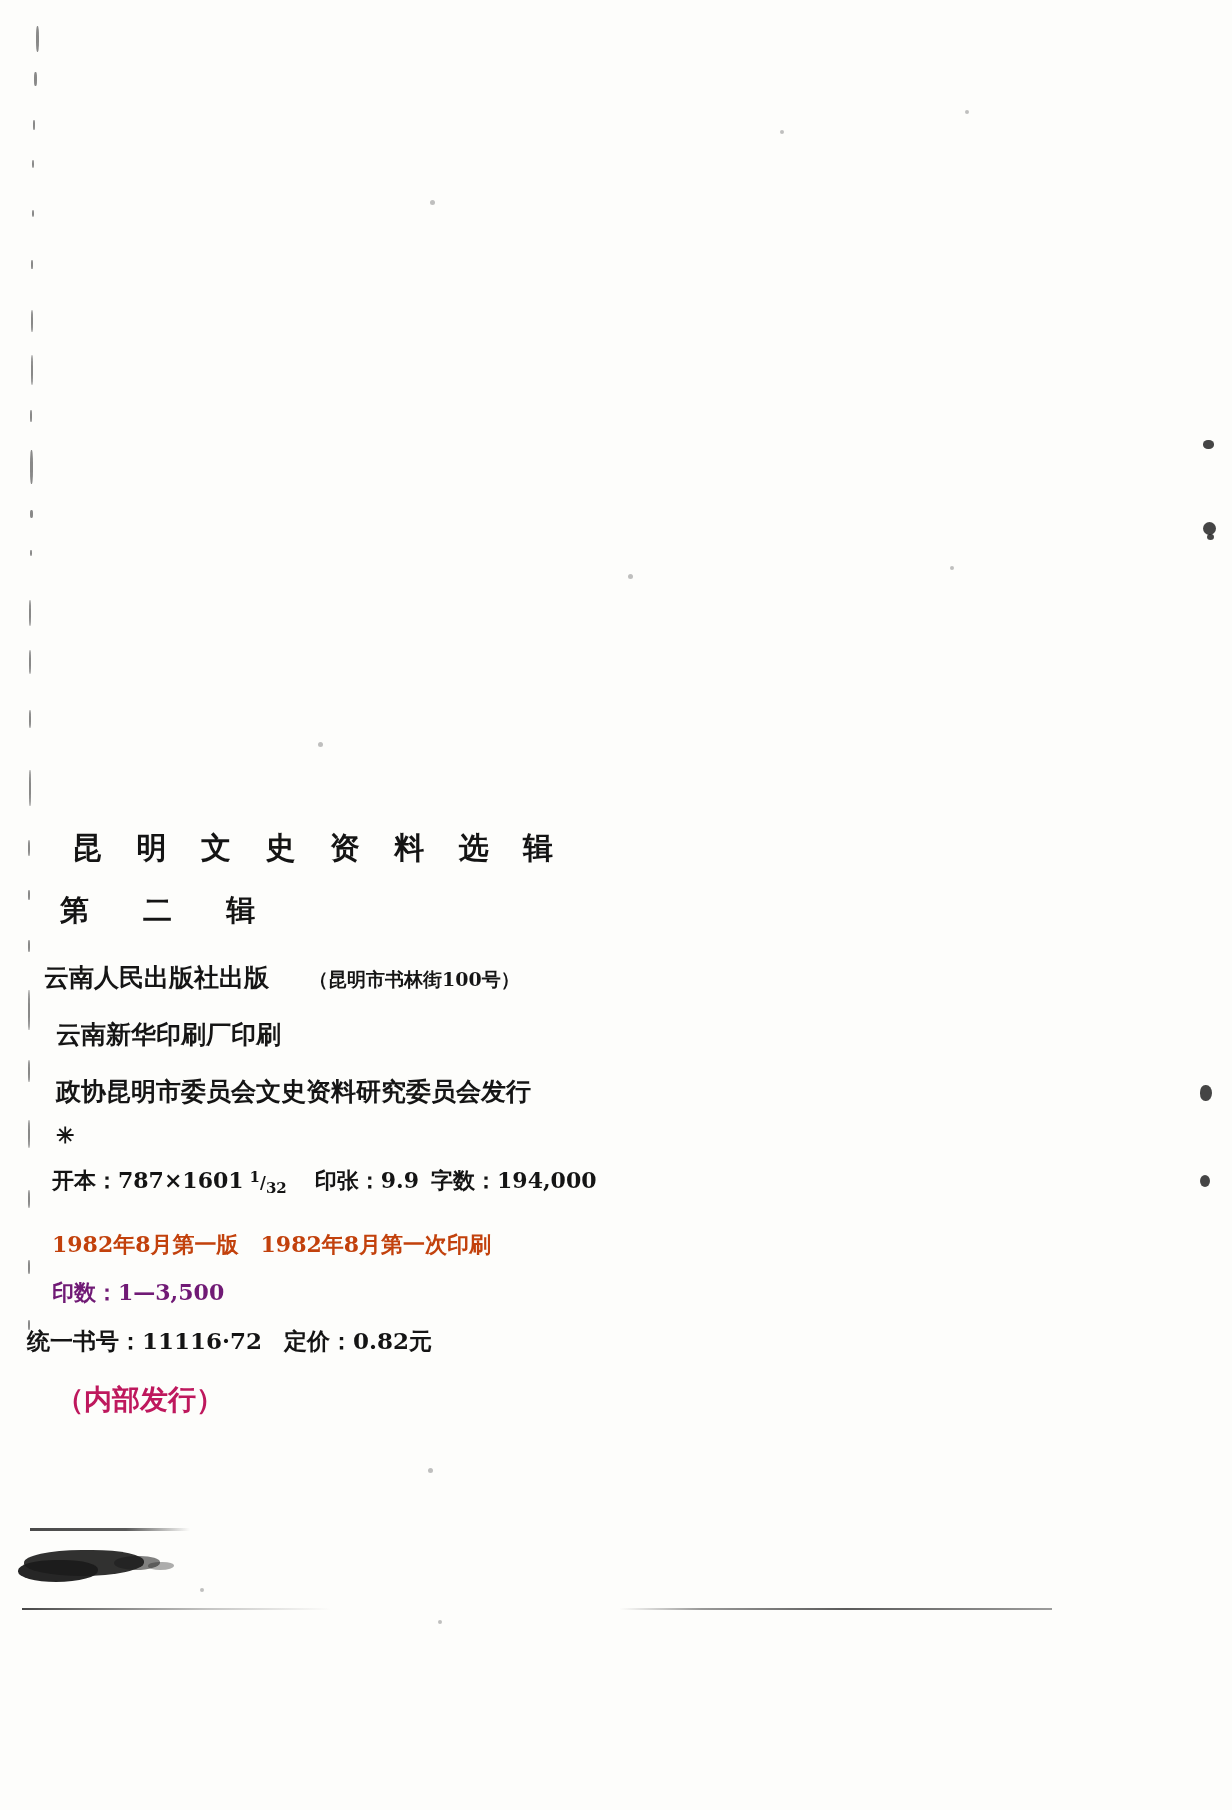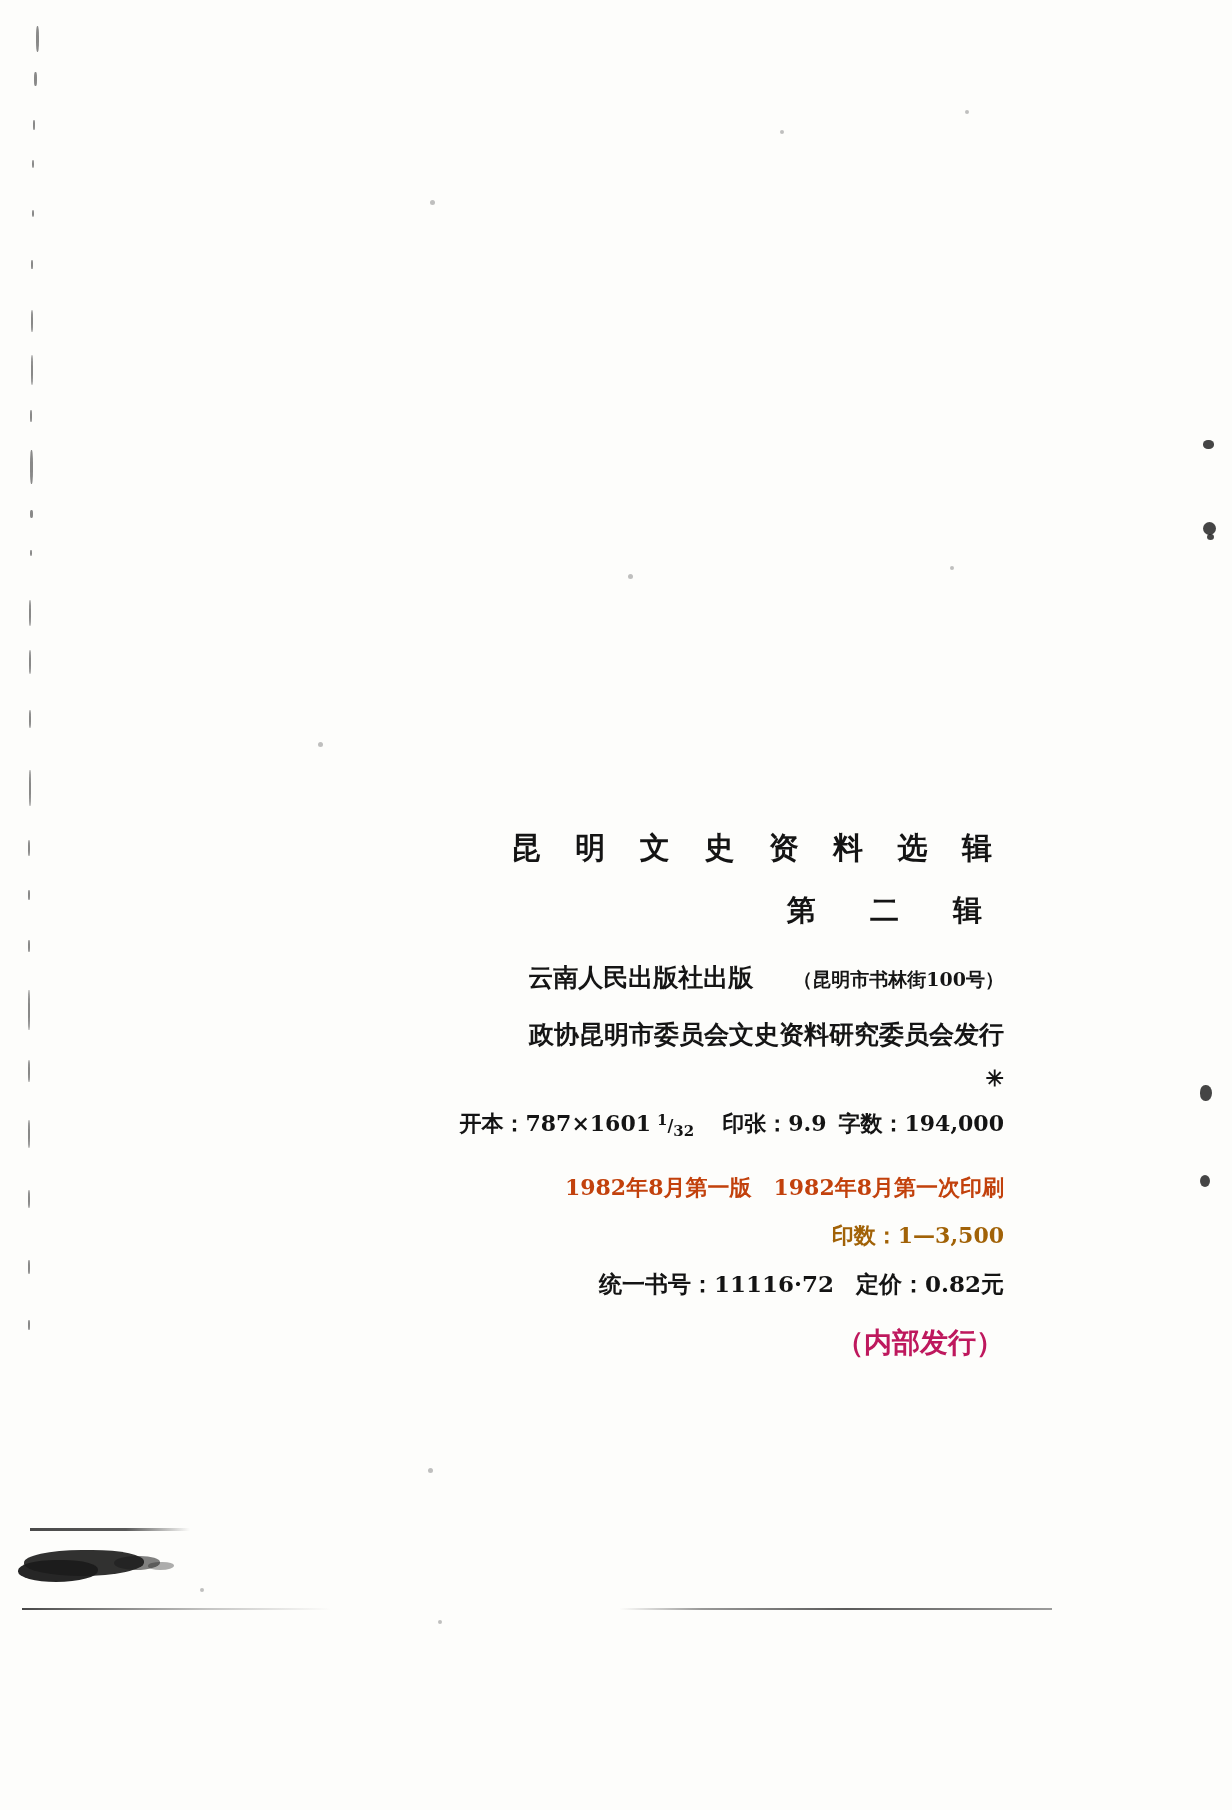--- a/index.html
+++ b/index.html
@@ -95,21 +95,21 @@
     height: 2px;
     background: linear-gradient(90deg, rgba(40,40,40,0.85) 0%, rgba(90,90,90,0.35) 18%, rgba(255,255,255,0) 30%, rgba(255,255,255,0) 58%, rgba(70,70,70,0.55) 66%, rgba(50,50,50,0.8) 80%, rgba(60,60,60,0.5) 100%);
   }
 
   
   .colophon {
     position: absolute;
     left: 0;
     top: 828px;
     width: 1004px;
-    text-align: right;
+    text-align: left;
   }
   .colophon .line {
     white-space: nowrap;
   }
 
   .title-main {
     font-family: "DejaVu Sans", sans-serif;
     font-weight: bold;
     font-size: 30px;
     letter-spacing: 12px;
@@ -186,21 +186,21 @@
     font-size: 22px;
     font-weight: bold;
     padding-left: 52px;
     color: #c2410c;
   }
   .print-count-row {
     margin-top: 18px;
     font-size: 22px;
     font-weight: bold;
     padding-left: 52px;
-    color: #a16207;
+    color: #701a75;
   }
   .isbn-row {
     margin-top: 18px;
     font-size: 23px;
     font-weight: bold;
     padding-left: 27px;
     color: #141414;
   }
   .internal-row {
     margin-top: 24px;
@@ -276,20 +276,21 @@
   <div class="colophon">
 
     <div class="line title-main">昆 明 文 史 资 料 选 辑</div>
 
     <div class="line title-sub">第 二 辑</div>
 
     <div class="line pub-row">
       <span>云南人民出版社出版</span><span class="addr">（昆明市书林街100号）</span>
     </div>
 
+    <div class="line printer-row">云南新华印刷厂印刷</div>
 
     <div class="line issuer-row">政协昆明市委员会文史资料研究委员会发行</div>
 
     <div class="line star-row">✳</div>
 
     <div class="line spec-row">
       <span>开本：</span><span>787×1601</span><span class="frac"><sup>1</sup>/<sub>32</sub></span><span class="gap"></span><span>印张：</span><span>9.9</span><span class="gap-s"></span><span>字数：</span><span>194,000</span>
     </div>
 
     <div class="line edition-row">

